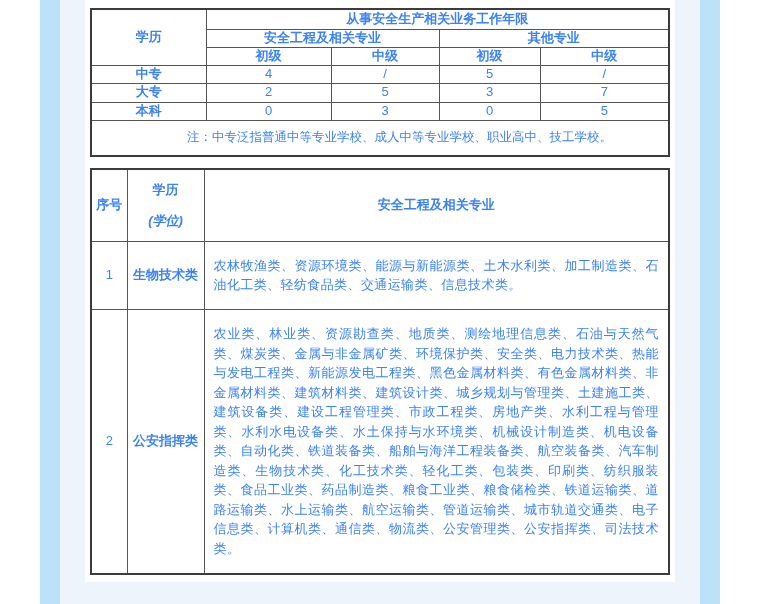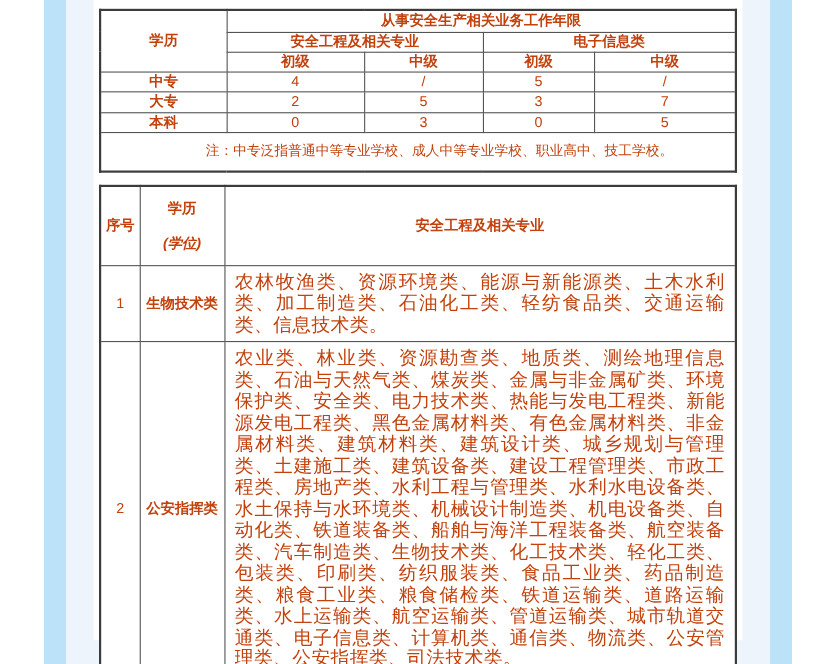--- a/index.html
+++ b/index.html
@@ -12,30 +12,30 @@
   .stripe-left{left:40px;}
   .stripe-right{left:700px;}
   .panel{position:absolute;top:0;left:60px;width:640px;height:604px;background:#edf4fc;}
   .card{position:absolute;top:0;left:85px;width:590px;height:582px;background:#ffffff;}
 
   table{position:absolute;border-collapse:collapse;table-layout:fixed;background:#ffffff;}
   .t1{left:90px;top:8px;width:578px;border:2px solid #3c3c3c;}
   .t2{left:90px;top:168px;width:578px;border:2px solid #3c3c3c;}
   td{
     border:1px solid #555555;text-align:center;vertical-align:middle;
-    font-size:13px;padding:0;color:#c2410c;line-height:1.25;
+    font-size:13px;padding:0;color:#3b82f6;line-height:1.25;
     overflow:hidden;
   }
   .b{font-weight:bold;}
   .note-cell{
     text-align:left;padding:6px 10px 6px 95px;font-size:12.5px;
   }
   .majors-cell{
     text-align:justify;text-align-last:left;
-    padding:5px 9px;font-size:17px;line-height:19.5px;letter-spacing:0.4px;
+    padding:5px 9px;font-size:13px;line-height:19.5px;letter-spacing:0.4px;
   }
   .edu-line2{margin-top:15px;font-style:italic;}
 </style>
 </head>
 <body>
 
 <div class="stripe stripe-left"></div>
 <div class="panel"></div>
 <div class="stripe stripe-right"></div>
 <div class="card"></div>
@@ -48,21 +48,21 @@
       <col style="width:101px">
       <col style="width:129px">
   </colgroup>
   <tbody>
       <tr style="height:20px">
     <td rowspan="3" class="b">学历</td>
     <td colspan="4" class="b">从事安全生产相关业务工作年限</td>
   </tr>
   <tr style="height:18px">
     <td colspan="2" class="b">安全工程及相关专业</td>
-    <td colspan="2" class="b">电子信息类</td>
+    <td colspan="2" class="b">其他专业</td>
   </tr>
   <tr style="height:18px">
     <td class="b">初级</td>
     <td class="b">中级</td>
     <td class="b">初级</td>
     <td class="b">中级</td>
   </tr>
   <tr style="height:18px">
     <td class="b">中专</td>
     <td>4</td>

